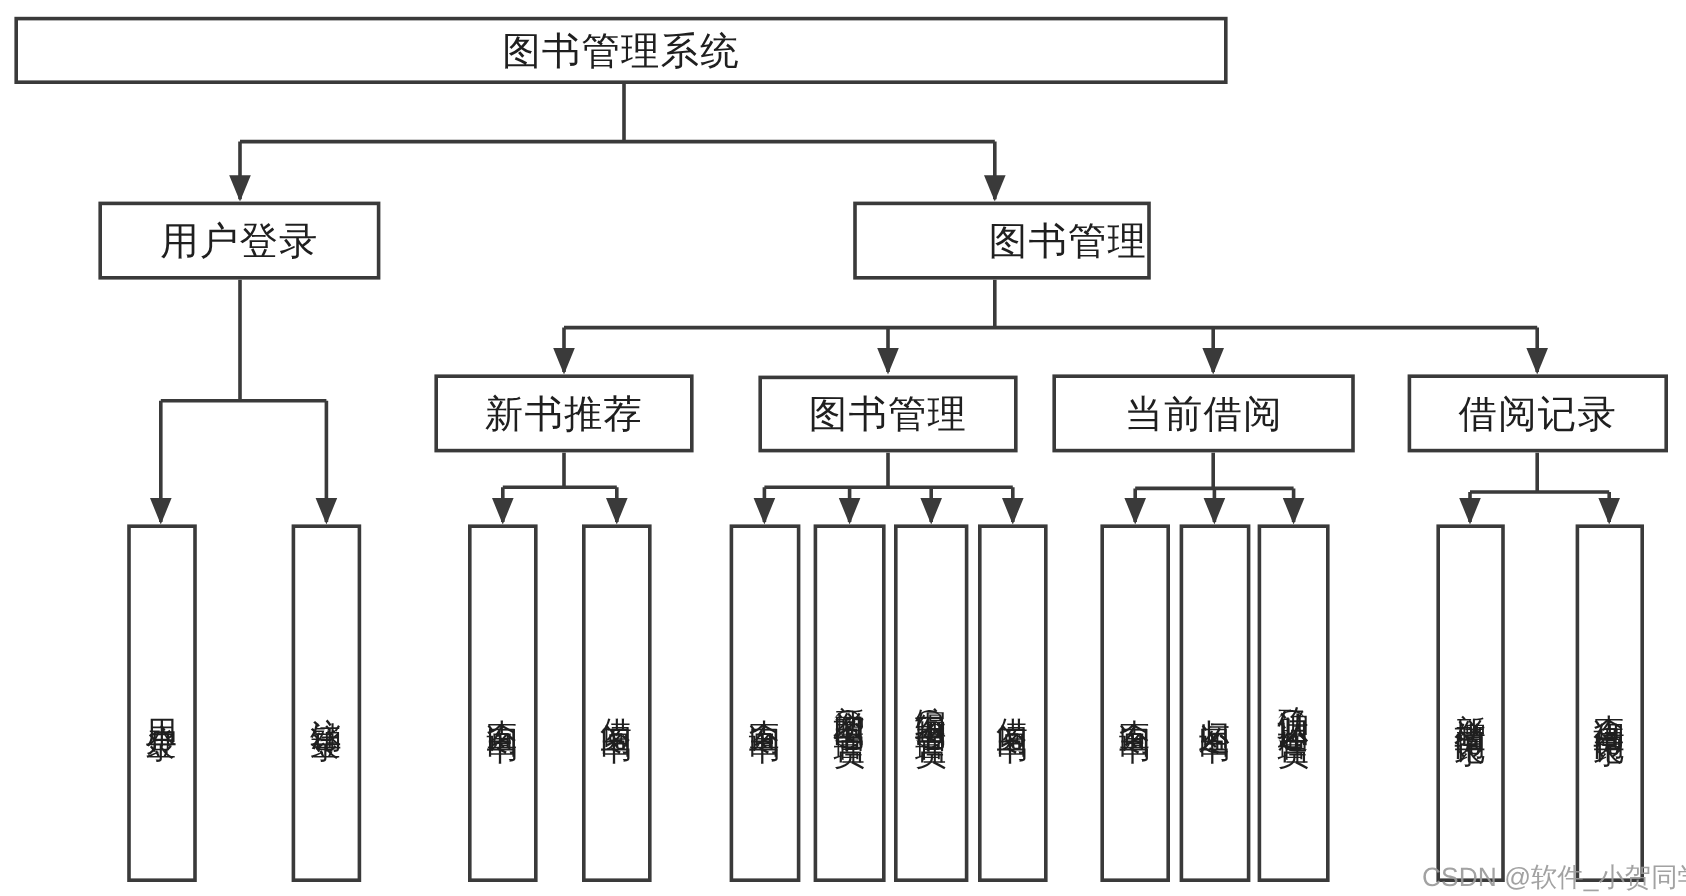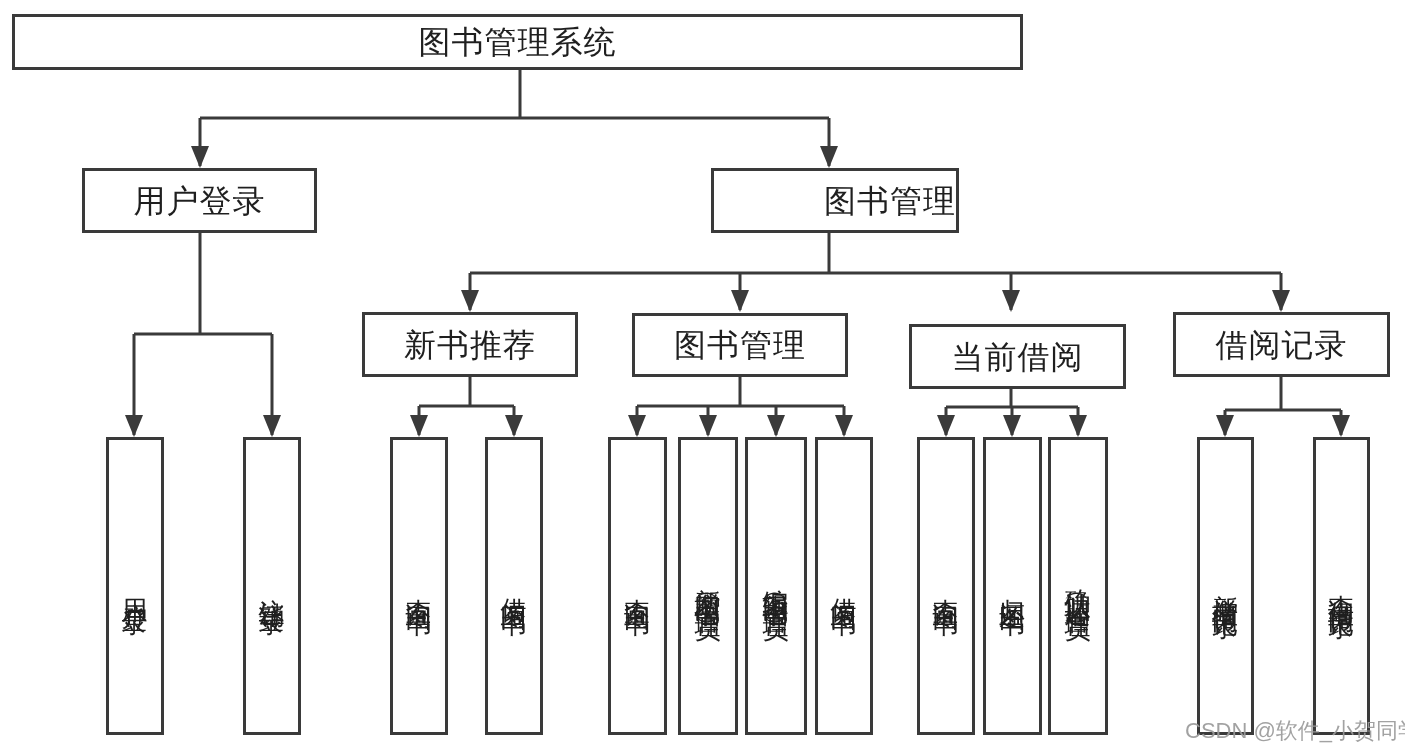--- a/index.html
+++ b/index.html
@@ -104,21 +104,21 @@
   <div class="node" style="left:711px;top:168px;width:248px;height:65px;justify-content:flex-end;">
     <span class="h-label">图书管理</span>
   </div>
 
   <div class="node" style="left:362px;top:312px;width:216px;height:65px;font-family:Liberation Serif, serif;">
     <span class="h-label">新书推荐</span>
   </div>
   <div class="node" style="left:632px;top:313px;width:216px;height:64px;">
     <span class="h-label">图书管理</span>
   </div>
-  <div class="node" style="left:909px;top:312px;width:217px;height:65px;margin-top:12px;">
+  <div class="node" style="left:877px;top:312px;width:252px;height:65px;">
     <span class="h-label">当前借阅</span>
   </div>
   <div class="node" style="left:1173px;top:312px;width:217px;height:65px;justify-content:center;">
     <span class="h-label">借阅记录</span>
   </div>
 
   <div class="node leaf" style="left:106px;top:437px;width:58px;height:298px;">
     <span class="v-label">用户登录</span>
   </div>
   <div class="node leaf" style="left:243px;top:437px;width:58px;height:298px;">

